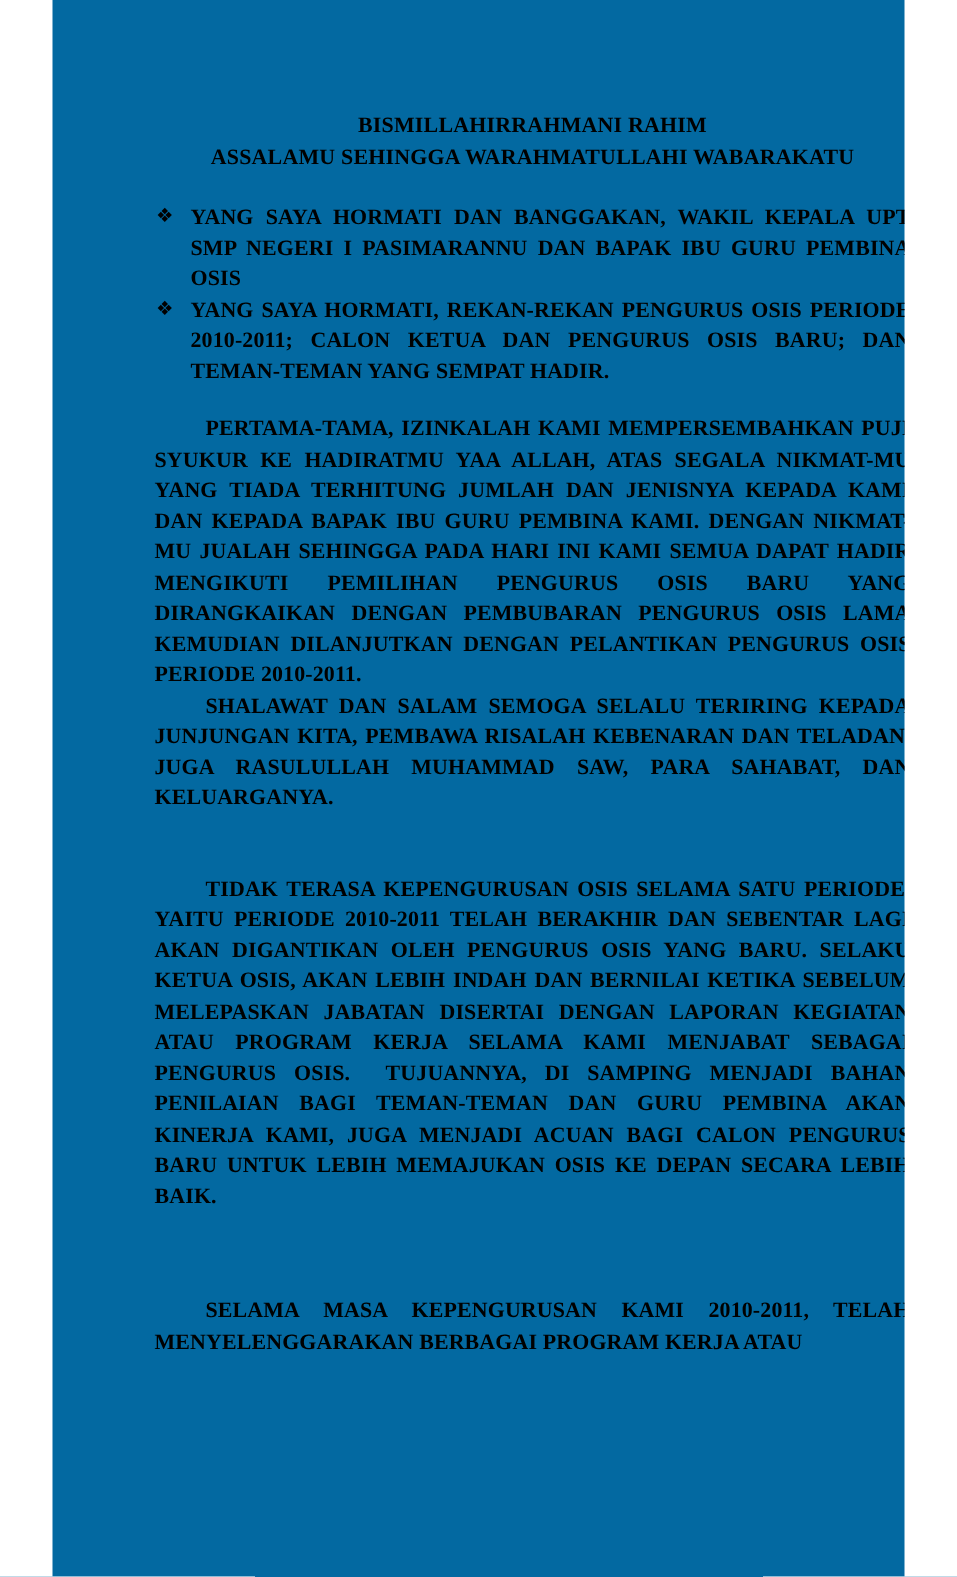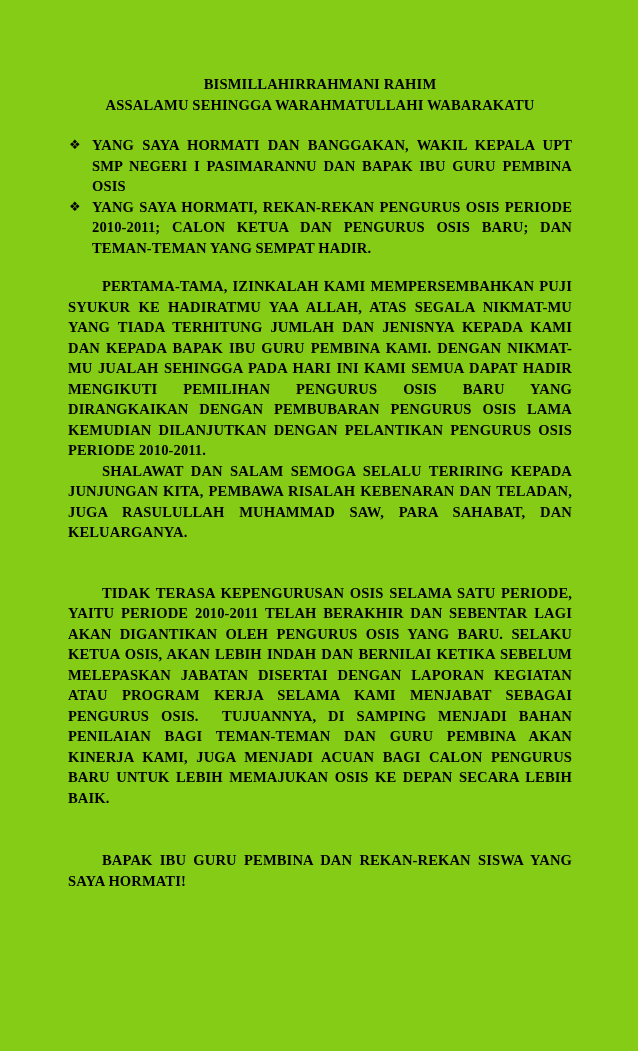--- a/index.html
+++ b/index.html
@@ -2,24 +2,24 @@
 <html><head>
 <meta charset="utf-8">
 <style>
   html, body {
     margin: 0;
     padding: 0;
     background: #ffffff;
   }
   .page {
     position: relative;
-    width: 638px;
+    width: 568px;
     height: 1051px;
     margin: 0 auto;
-    background: #84cc16;
+    background: #0369a1;
     overflow: hidden;
     font-family: "Liberation Serif", "DejaVu Serif", serif;
     color: #000000;
     -webkit-font-smoothing: antialiased;
   }
   .content {
     position: absolute;
     left: 68px;
     top: 74px;
     width: 504px;
@@ -109,19 +109,19 @@
 
     <div class="spacer-20"></div>
 
 
     <div class="spacer-20"></div>
 
     <p class="para">TIDAK TERASA KEPENGURUSAN OSIS SELAMA SATU PERIODE, YAITU PERIODE 2010-2011 TELAH BERAKHIR DAN SEBENTAR LAGI AKAN DIGANTIKAN OLEH PENGURUS OSIS YANG BARU. SELAKU KETUA OSIS, AKAN LEBIH INDAH DAN BERNILAI KETIKA SEBELUM MELEPASKAN JABATAN DISERTAI DENGAN LAPORAN KEGIATAN ATAU PROGRAM KERJA SELAMA KAMI MENJABAT SEBAGAI PENGURUS OSIS.  TUJUANNYA, DI SAMPING MENJADI BAHAN PENILAIAN BAGI TEMAN-TEMAN DAN GURU PEMBINA AKAN KINERJA KAMI, JUGA MENJADI ACUAN BAGI CALON PENGURUS BARU UNTUK LEBIH MEMAJUKAN OSIS KE DEPAN SECARA LEBIH BAIK.</p>
 
     <div class="spacer-42"></div>
 
-    <p class="para">BAPAK IBU GURU PEMBINA DAN REKAN-REKAN SISWA YANG SAYA HORMATI!</p>
 
     <div class="spacer-14"></div>
 
+    <p class="para">SELAMA MASA KEPENGURUSAN KAMI 2010-2011, TELAH MENYELENGGARAKAN BERBAGAI PROGRAM KERJA ATAU</p>
 
   </div>
 </div>
 
 </body></html>

